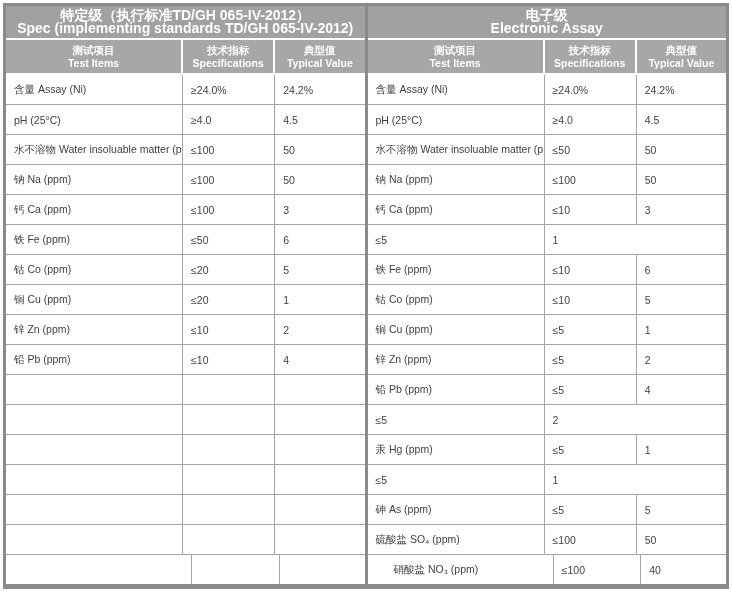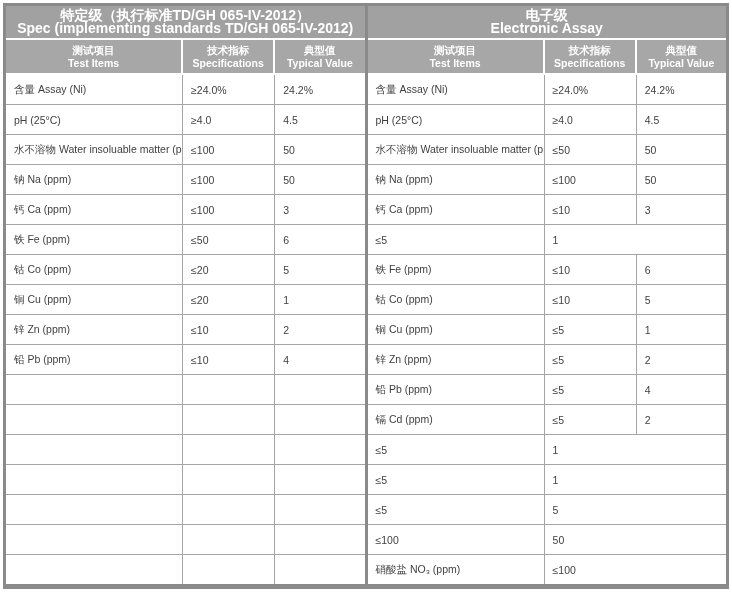--- a/index.html
+++ b/index.html
@@ -30,21 +30,21 @@
     display:flex;flex-direction:column;justify-content:center;align-items:center;
     font-weight:bold;font-size:10.5px;line-height:12.5px;text-align:center;
     border-right:2px solid #ffffff;min-width:0;
   }
   .col-header:last-child{border-right:none;}
   .tbody{flex:1 1 auto;display:flex;flex-direction:column;}
   .row{
     flex:1 1 0;display:grid;grid-template-columns:49.4% 25.7% 24.9%;
     border-bottom:1px solid #a5a5a5;min-height:0;
   }
-  .row:last-child{border-bottom:none;}
+  .row:last-child{border-bottom:none;padding-left:18px;}
   .cell{
     display:flex;align-items:center;padding-left:8px;box-sizing:border-box;
     font-size:10.5px;color:#3f3f3f;border-right:1px solid #a5a5a5;
     min-width:0;overflow:hidden;white-space:nowrap;
   }
   .cell:last-child{border-right:none;}
 </style>
 </head>
 <body>
 
@@ -258,46 +258,49 @@
             <div class="cell">2</div>
           </div>
 
           <div class="row">
             <div class="cell">铅 Pb (ppm)</div>
             <div class="cell">≤5</div>
             <div class="cell">4</div>
           </div>
 
           <div class="row">
-            <div class="cell">镉 Cd (ppm)</div>
             <div class="cell">≤5</div>
             <div class="cell">2</div>
           </div>
 
           <div class="row">
-            <div class="cell">≤5</div>
-            <div class="cell">1</div>
-          </div>
-
-          <div class="row">
-            <div class="cell">≤5</div>
-            <div class="cell">1</div>
-          </div>
-
-          <div class="row">
+            <div class="cell">汞 Hg (ppm)</div>
+            <div class="cell">≤5</div>
+            <div class="cell">1</div>
+          </div>
+
+          <div class="row">
+            <div class="cell">≤5</div>
+            <div class="cell">1</div>
+          </div>
+
+          <div class="row">
+            <div class="cell">砷 As (ppm)</div>
             <div class="cell">≤5</div>
             <div class="cell">5</div>
           </div>
 
           <div class="row">
+            <div class="cell">硫酸盐 SO₄ (ppm)</div>
             <div class="cell">≤100</div>
             <div class="cell">50</div>
           </div>
 
           <div class="row">
             <div class="cell">硝酸盐 NO₃ (ppm)</div>
             <div class="cell">≤100</div>
+            <div class="cell">40</div>
           </div>
         </div>
     </div>
 
   </div>
 </div>
 
 </body></html>

